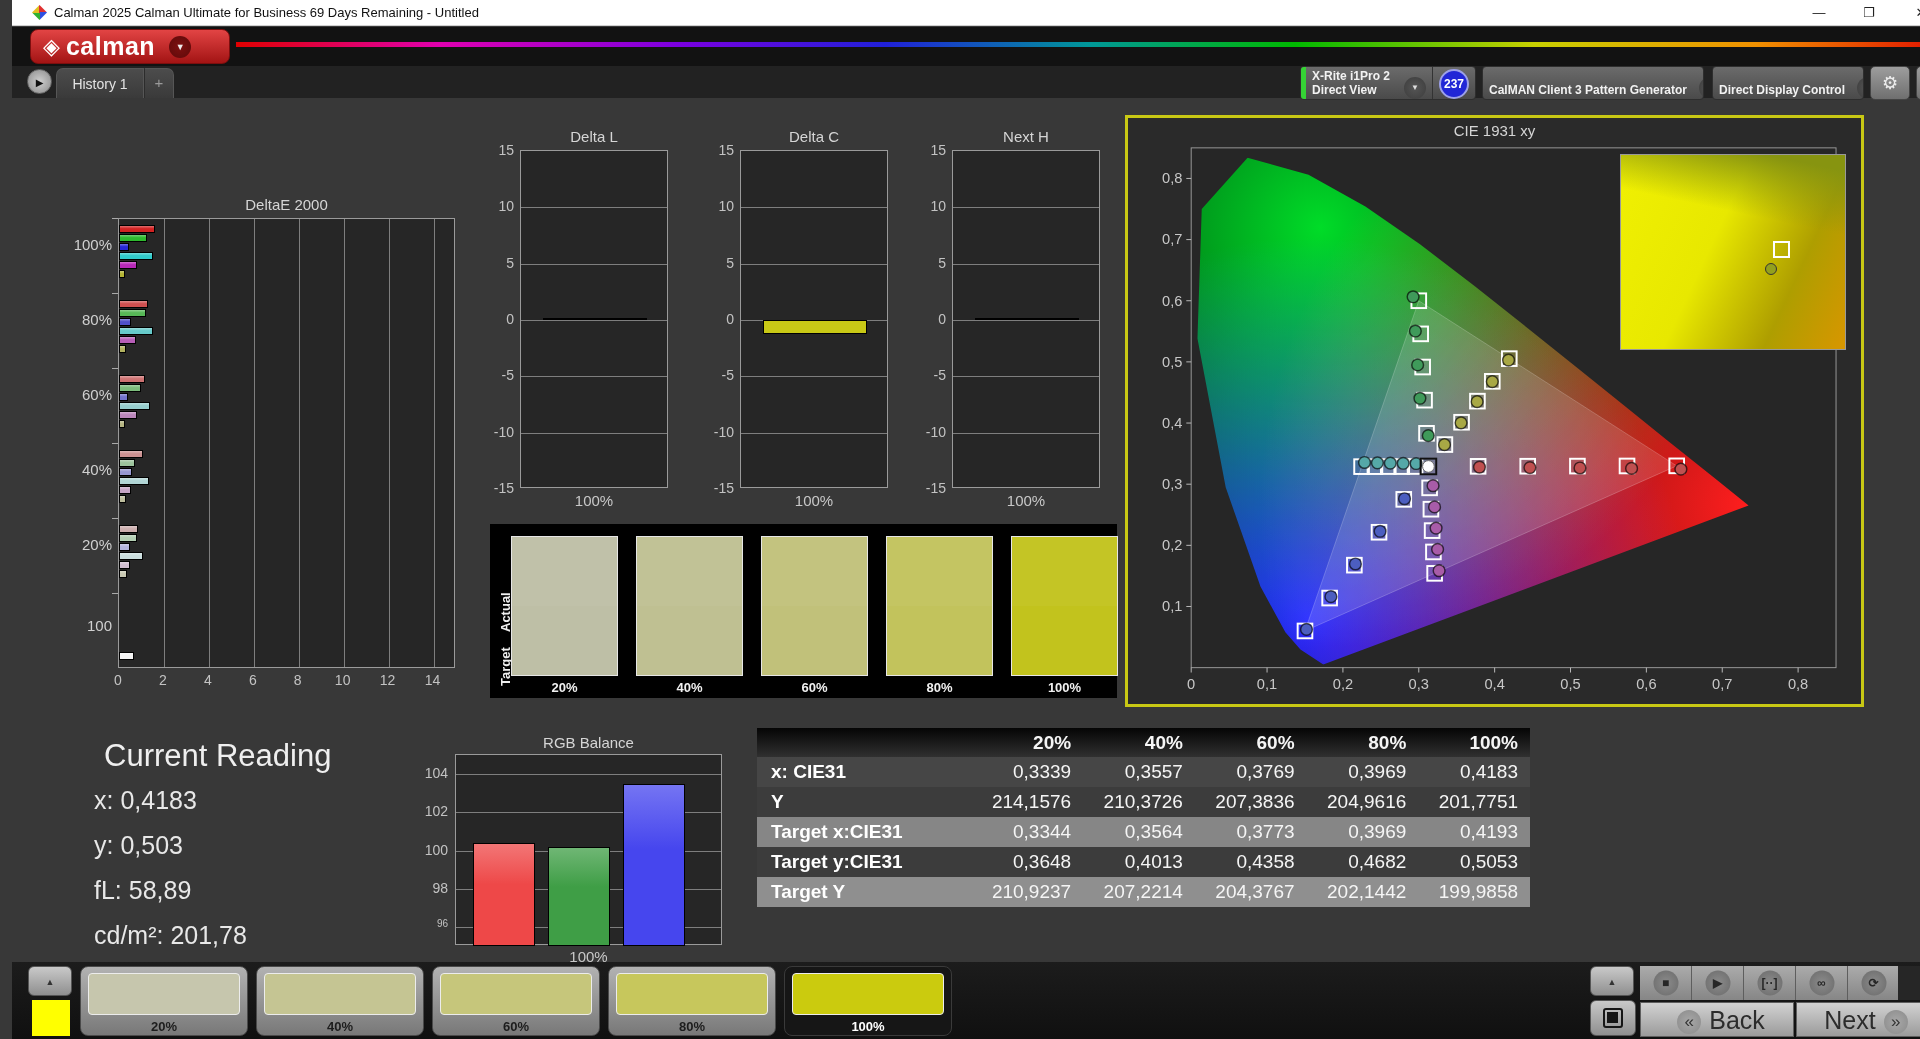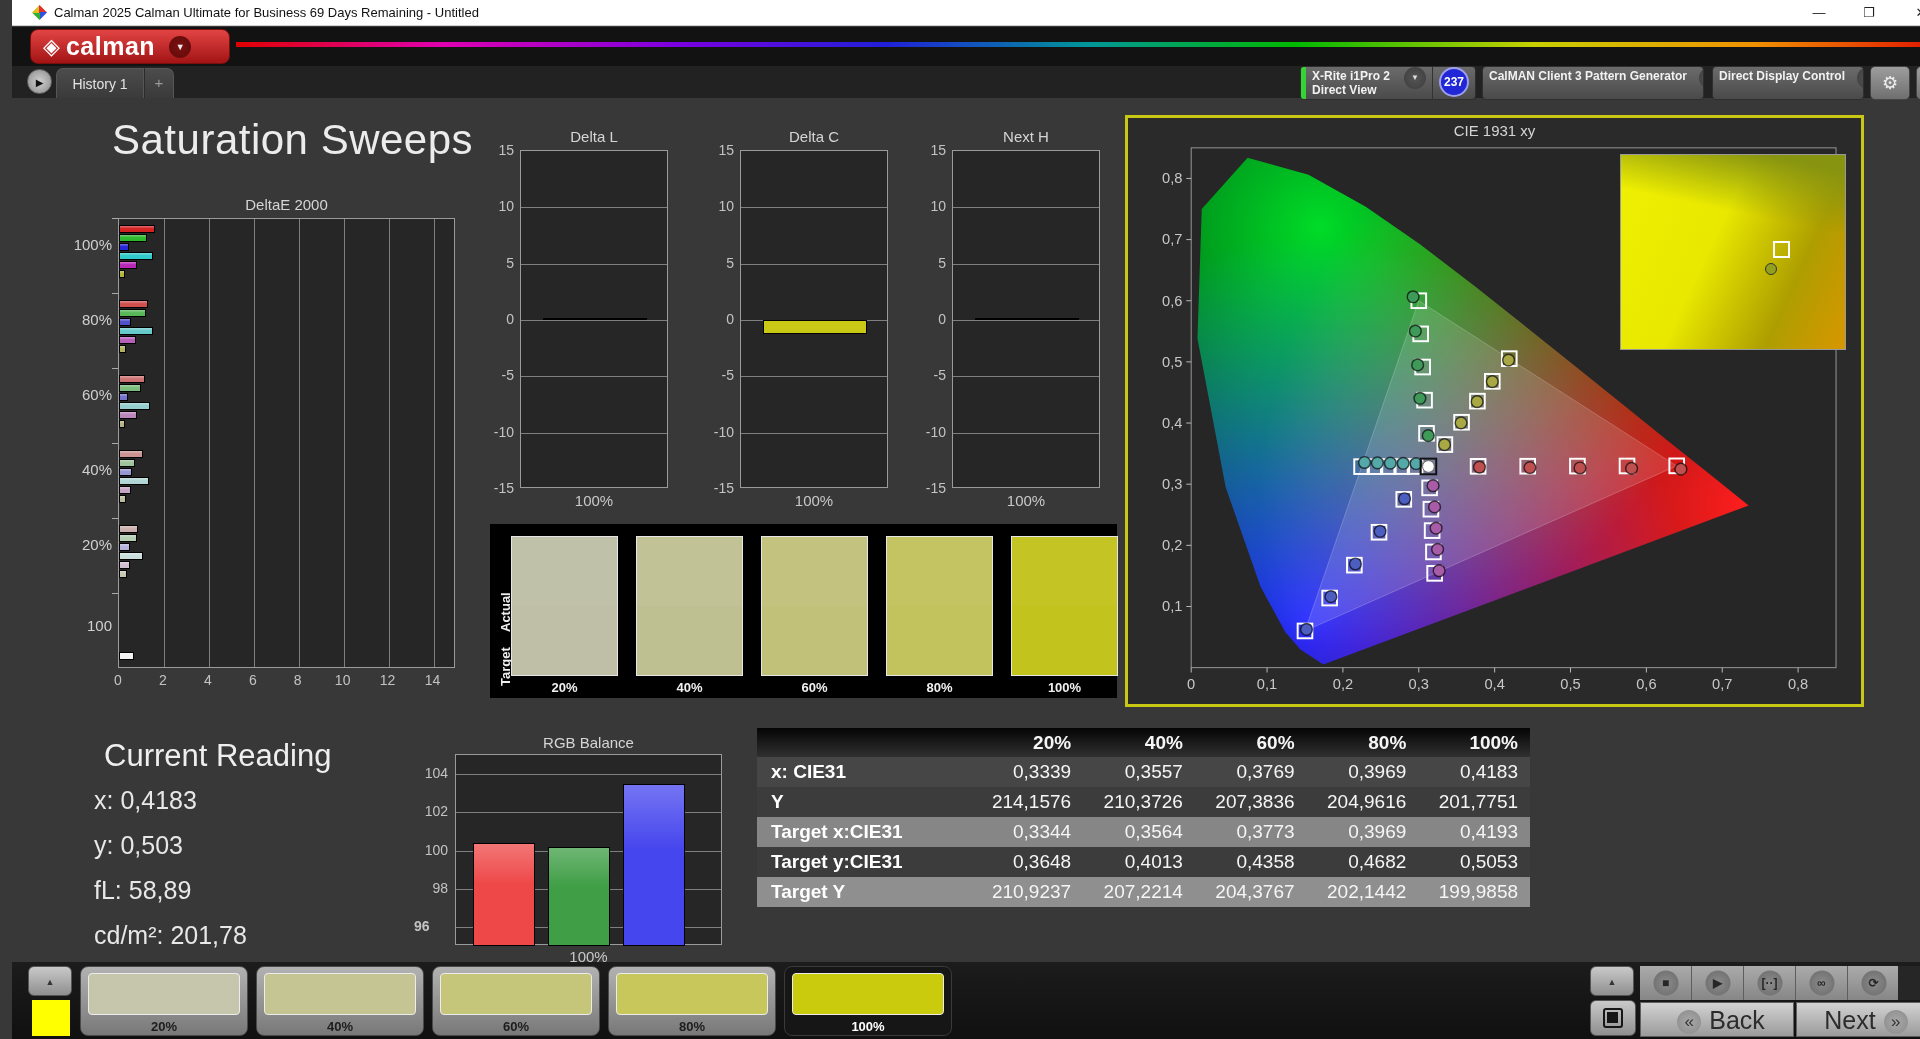--- a/index.html
+++ b/index.html
@@ -33,21 +33,21 @@
     background:radial-gradient(#cfcfcf,#8a8a8a); border:1px solid #666; text-align:center; line-height:25px; font-size:10px; color:#111; }
   #tab-history { left:32px; top:2px; width:88px; height:30px; background:linear-gradient(#4c4c4c,#3a3a3a);
     border:1px solid #565656; border-bottom:none; border-radius:7px 0 0 0; color:#e3e3e3; font-size:14px;
     text-align:center; line-height:30px; }
   #tab-add { left:120px; top:2px; width:30px; height:30px; background:linear-gradient(#4c4c4c,#3a3a3a);
     border:1px solid #565656; border-left:1px solid #2c2c2c; border-bottom:none; border-radius:0 7px 0 0;
     color:#9a9a9a; font-size:15px; text-align:center; line-height:28px; }
 
   
   .meter { top:66px; height:34px; border-radius:4px; background:linear-gradient(#6b6b6b,#4a4a4a);
-    border:1px solid #2e2e2e; display:flex; align-items:flex-start; overflow:hidden; }
+    border:1px solid #2e2e2e; display:flex; align-items:flex-end; overflow:hidden; }
   .meter .stripe { width:5px; align-self:stretch; }
   .meter .mtxt { padding:2px 6px; color:#f2f2f2; font-size:12px; font-weight:bold; line-height:14px; white-space:nowrap; }
   .meter .arrow { width:22px; height:22px; border-radius:50%; background:radial-gradient(#555,#3c3c3c);
     color:#ddd; font-size:8px; text-align:center; line-height:22px; margin:0 6px; flex:none; }
   .meter .divider { width:1px; align-self:stretch; background:#333; }
   .meter .badge { width:30px; height:30px; border-radius:50%; background:#2126d6; border:2px solid #9ca0e8;
     color:#fff; font-size:12px; font-weight:bold; text-align:center; line-height:26px; margin:0 6px; flex:none; }
   .sqbtn { top:66px; height:34px; border-radius:5px; background:linear-gradient(#9d9d9d,#6f6f6f);
     border:1px solid #444; text-align:center; color:#ececec; }
 
@@ -142,21 +142,20 @@
       </div>
       <div class="meter abs" style="position: absolute; left: 1700px; width: 152px;">
         <span class="stripe" style="background: rgb(224, 224, 0);"></span>
         <div class="mtxt" style="flex: 1 1 0%;">Direct Display Control</div>
         <span class="arrow">▼</span>
       </div>
     </div>
   <div class="abs sqbtn" style="left:1858px;width:40px;line-height:32px;font-size:18px">⚙</div>
   <div class="abs sqbtn" style="left:1904px;width:40px;line-height:32px;font-size:13px">◀</div>
 
-  <div class="abs" id="page-title">Saturation Sweeps</div>
 
   <div id="deltae-host">
       <div style="position: absolute; left: 118px; top: 196px; width: 337px; font-size: 15px; color: rgb(213, 213, 213); text-align: center;">DeltaE 2000</div>
       <div style="position: absolute; left: 118px; top: 218px; width: 337px; height: 450px; background: rgb(38, 38, 38); border: 1px solid rgb(154, 154, 154);">
         <div style="position: absolute; top: 0px; height: 100%; width: 1px; background: rgb(126, 126, 126); left: 44.9333px;"></div>
         <div style="position: absolute; top: 0px; height: 100%; width: 1px; background: rgb(126, 126, 126); left: 89.8667px;"></div>
         <div style="position: absolute; top: 0px; height: 100%; width: 1px; background: rgb(126, 126, 126); left: 134.8px;"></div>
         <div style="position: absolute; top: 0px; height: 100%; width: 1px; background: rgb(126, 126, 126); left: 179.733px;"></div>
         <div style="position: absolute; top: 0px; height: 100%; width: 1px; background: rgb(126, 126, 126); left: 224.667px;"></div>
         <div style="position: absolute; top: 0px; height: 100%; width: 1px; background: rgb(126, 126, 126); left: 269.6px;"></div>
@@ -444,21 +443,21 @@
         <div style="position: absolute; left: 0px; width: 100%; height: 1px; background: rgb(126, 126, 126); top: 133.7px;"></div>
         <div style="position: absolute; left: 0px; width: 100%; height: 1px; background: rgb(126, 126, 126); top: 171.9px;"></div>
         <div style="position: absolute; width: 62px; border: 1px solid rgb(0, 0, 0); left: 17px; top: 87.86px; height: 103.14px; background: linear-gradient(rgba(255, 255, 255, 0.25), rgb(238, 72, 72) 40%) rgb(238, 72, 72);"></div>
         <div style="position: absolute; width: 62px; border: 1px solid rgb(0, 0, 0); left: 92px; top: 91.68px; height: 99.32px; background: linear-gradient(rgba(255, 255, 255, 0.25), rgb(63, 158, 70) 40%) rgb(63, 158, 70);"></div>
         <div style="position: absolute; width: 62px; border: 1px solid rgb(0, 0, 0); left: 167px; top: 28.65px; height: 162.35px; background: linear-gradient(rgba(255, 255, 255, 0.25), rgb(70, 70, 238) 40%) rgb(70, 70, 238);"></div>
       </div>
       <div style="position: absolute; width: 34px; text-align: right; font-size: 14px; color: rgb(195, 195, 195); left: 414px; top: 765.1px;">104</div>
       <div style="position: absolute; width: 34px; text-align: right; font-size: 14px; color: rgb(195, 195, 195); left: 414px; top: 803.3px;">102</div>
       <div style="position: absolute; width: 34px; text-align: right; font-size: 14px; color: rgb(195, 195, 195); left: 414px; top: 841.5px;">100</div>
       <div style="position: absolute; width: 34px; text-align: right; font-size: 14px; color: rgb(195, 195, 195); left: 414px; top: 879.7px;">98</div>
-      <div style="position: absolute; width: 34px; text-align: left; font-size: 14px; color: rgb(195, 195, 195); left: 414px; top: 917.9px; font-weight: bold;">96</div>
+      <div style="position: absolute; width: 34px; text-align: right; font-size: 10px; color: rgb(195, 195, 195); left: 414px; top: 917.9px;">96</div>
       <div style="position: absolute; left: 455px; top: 948px; width: 267px; text-align: center; font-size: 15px; color: rgb(200, 200, 200);">100%</div>
     </div>
 
   <div class="abs" id="dtable">
       <div class="trow" id="thead">
         <div class="lab"></div>
         <div class="val">20%</div>
         <div class="val">40%</div>
         <div class="val">60%</div>
         <div class="val">80%</div>

